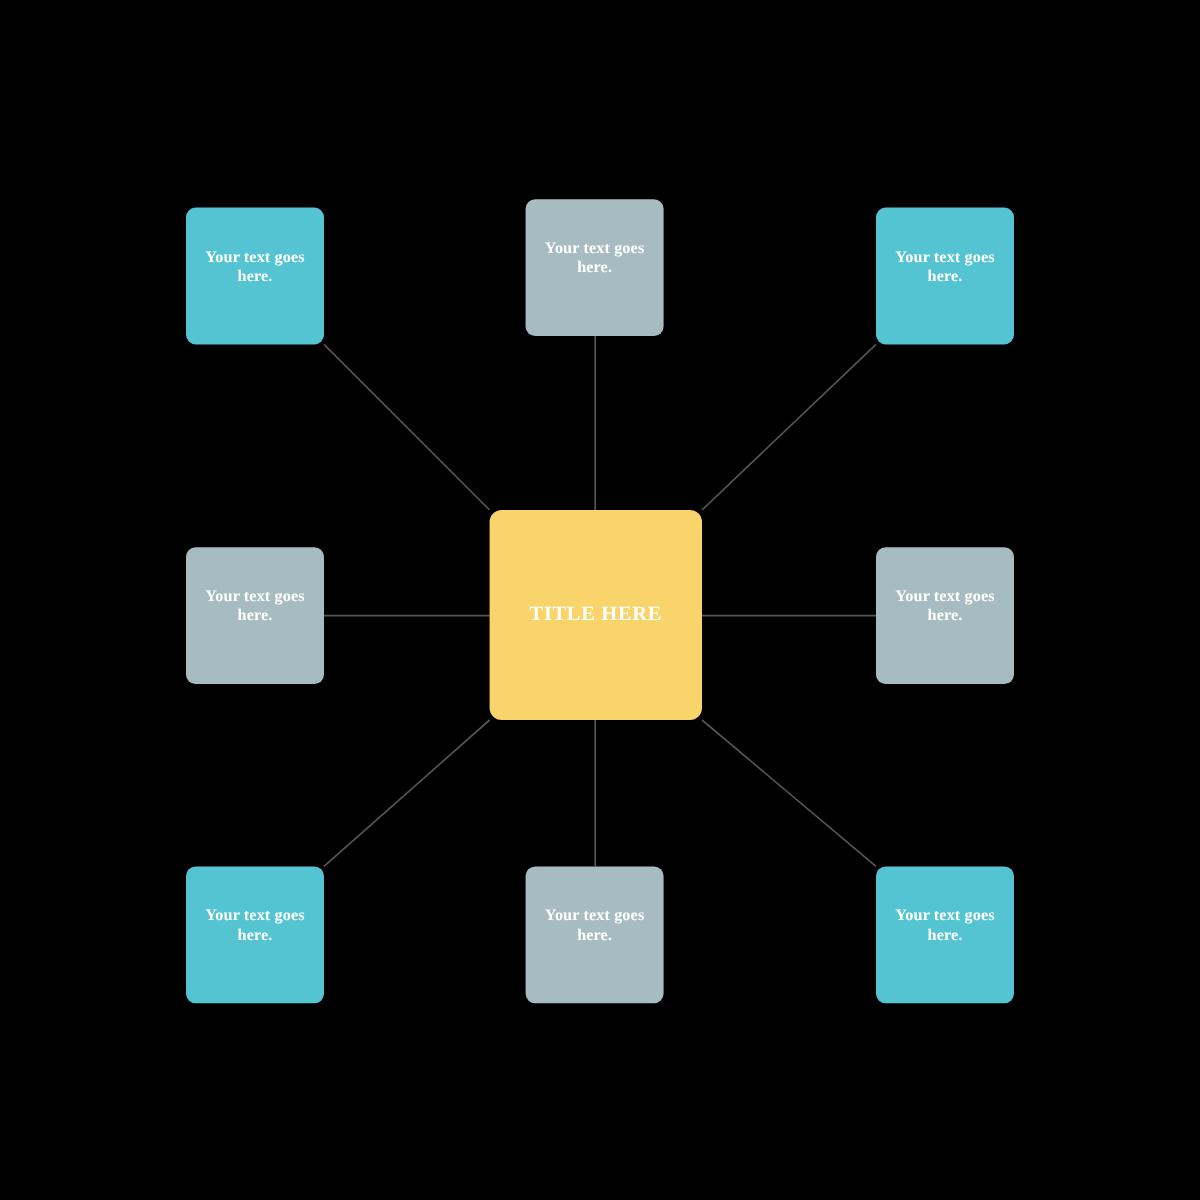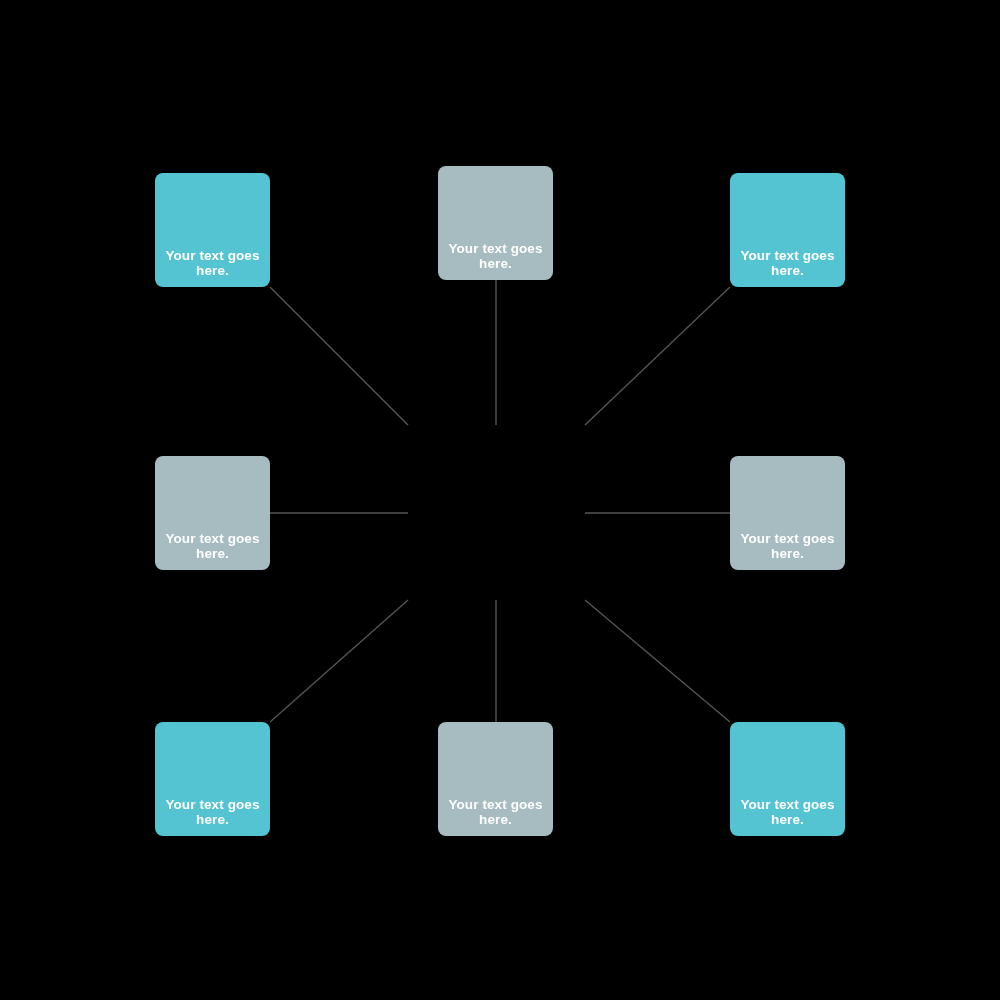--- a/index.html
+++ b/index.html
@@ -23,25 +23,26 @@
     position: absolute;
     left: 0;
     top: 0;
     width: 1000px;
     height: 1000px;
   }
   .node {
     position: absolute;
     box-sizing: border-box;
     display: flex;
-    align-items: flex-end;
+    align-items: center;
     justify-content: center;
     text-align: center;
     border-radius: 8px;
     color: #ffffff;
+    font-family: Liberation Serif, serif;
   }
   .node-satellite {
     width: 115px;
     height: 114px;
     border-radius: 8px;
   }
   .node-satellite .node-label {
     font-size: 13.5px;
     font-weight: bold;
     line-height: 1.15;
@@ -116,14 +117,17 @@
   </div>
 
   <div class="node node-satellite" id="node-bottom-center" style="background-color: rgb(167, 188, 192); color: rgb(255, 255, 255);">
     <span class="node-label">Your text goes here.</span>
   </div>
 
   <div class="node node-satellite" id="node-bottom-right" style="background-color: rgb(85, 196, 210); color: rgb(255, 255, 255);">
     <span class="node-label">Your text goes here.</span>
   </div>
 
+  <div class="node node-center" id="node-center" style="background-color: rgb(248, 212, 106); color: rgb(255, 255, 255);">
+    <span class="node-label">TITLE HERE</span>
+  </div>
 
 </div>
 
 </body></html>

